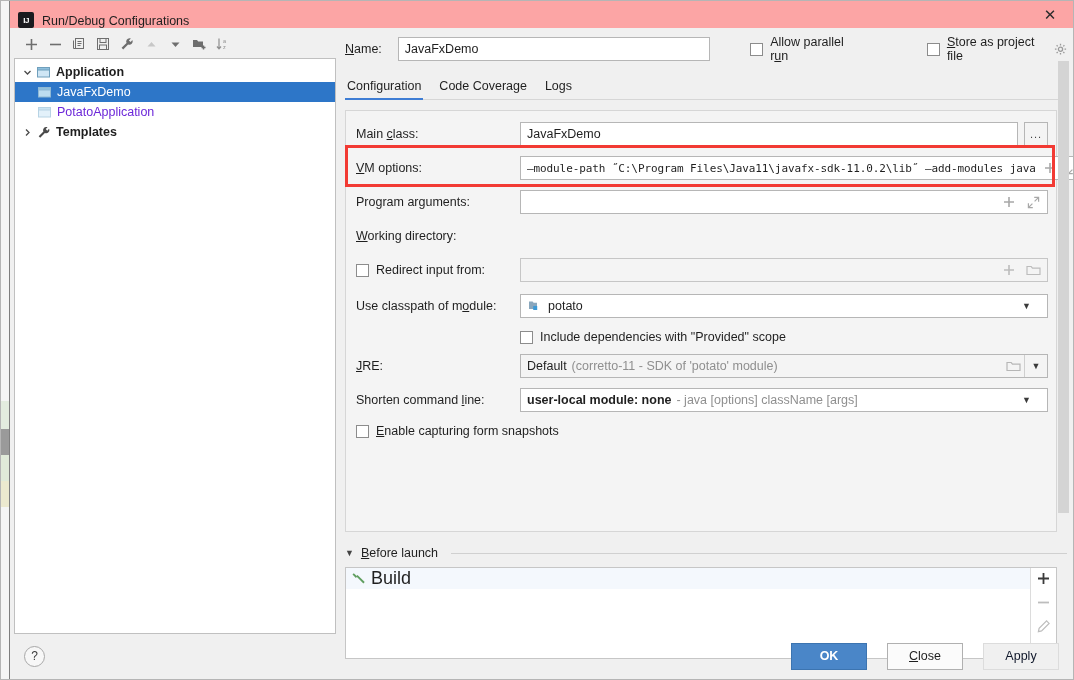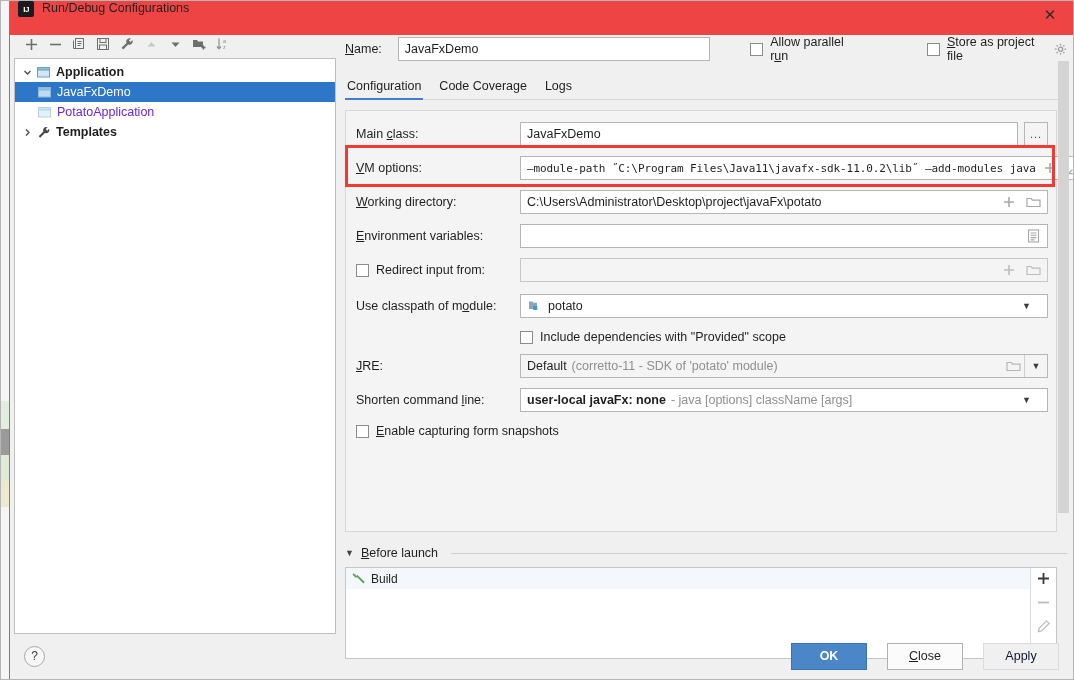--- a/index.html
+++ b/index.html
@@ -26,23 +26,23 @@
     background: #f5f5f5;
   }
   .bleed .band { position: absolute; left: 0; width: 9px; }
   .bleed-line {
     position: absolute; left: 8px; top: 0; width: 1px; height: 680px;
     background: #7e7e7e;
   }
 
   
   .titlebar {
-    position: absolute; left: 9px; top: 0; right: 0; height: 34px;
-    background: #ef4444;
-    display: flex; align-items: flex-start;
+    position: absolute; left: 9px; top: 0; right: 0; height: 27px;
+    background: #fca5a5;
+    display: flex; align-items: flex-end;
   }
   .title-icon {
     width: 16px; height: 16px; margin-left: 8px; margin-right: 8px;
     background: #1b1b1f; border-radius: 2px;
     position: relative; flex: 0 0 auto;
   }
   .title-icon::before {
     content: "IJ";
     position: absolute; inset: 0;
     color: #fff; font-size: 8px; font-weight: bold;
@@ -212,21 +212,21 @@
   }
   .bl-header .tri { font-size: 9px; color: #444; }
   .bl-rule { flex: 1 1 auto; height: 1px; background: #d0d0d0; margin-left: 6px;}
   .bl-body {
     margin-top: 5px; display: flex; width: 712px; height: 92px;
     border: 1px solid #c6c6c6; background: #ffffff;
   }
   .bl-list { flex: 1 1 auto; }
   .bl-item {
     height: 21px; display: flex; align-items: center; gap: 6px;
-    padding-left: 6px; background: #f4f8fd; font-size: 12px;
+    padding-left: 6px; background: #f4f8fd; font-size: 18px;
   }
   .bl-side {
     width: 26px; flex: 0 0 auto; border-left: 1px solid #dcdcdc;
     background: #ffffff; display: flex; flex-direction: column;
     align-items: center; padding-top: 3px; gap: 9px;
   }
   .bl-side .b {
     width: 20px; height: 18px; display: flex; align-items: center;
     justify-content: center; color: #5a5a5a;
   }
@@ -451,58 +451,45 @@
               <div class="ibtn">
                 <svg width="13" height="13" viewBox="0 0 13 13">
                     <path d="M7.2 1.3h4.4v4.4M11.6 1.3L7.6 5.3M5.8 11.6H1.4V7.2M1.4 11.6l4-4" fill="none" stroke="#a8a8a8" stroke-width="1.2"></path>
                   </svg>
               </div>
             </div>
           </div>
         </div>
       </div>
 
-
       <div class="frow">
-        <div class="flabel"><span class="u">W</span>orking directory:</div>
+        <div class="flabel">Program ar<span class="u">g</span>uments:</div>
         <div class="fctl">
           <div class="field">
-            <div class="input">C:\Users\Administrator\Desktop\project\javaFx\potato</div>
+            <div class="input"></div>
             <div class="in-ic">
               <div class="ibtn">
                 <svg width="12" height="12" viewBox="0 0 12 12">
                     <path d="M6 1v10M1 6h10" stroke="#a8a8a8" stroke-width="1.6"></path>
                   </svg>
               </div>
               <div class="ibtn">
-                <svg width="15" height="13" viewBox="0 0 15 13">
-                    <path d="M1 2.5h4.2l1.3 1.6H14v6.4H1z" fill="none" stroke="#a8a8a8" stroke-width="1.2"></path>
+                <svg width="13" height="13" viewBox="0 0 13 13">
+                    <path d="M7.2 1.3h4.4v4.4M11.6 1.3L7.6 5.3M5.8 11.6H1.4V7.2M1.4 11.6l4-4" fill="none" stroke="#a8a8a8" stroke-width="1.2"></path>
                   </svg>
               </div>
             </div>
           </div>
         </div>
       </div>
 
       <div class="frow">
-        <div class="flabel"><span class="u">E</span>nvironment variables:</div>
-        <div class="fctl">
-          <div class="field">
-            <div class="input pad1"></div>
-            <div class="in-ic">
-              <div class="ibtn">
-                <svg width="13" height="14" viewBox="0 0 13 14">
-                    <rect x="1.5" y="1" width="10" height="12" fill="none" stroke="#a8a8a8" stroke-width="1.1"></rect>
-                    <path d="M3.5 4h6M3.5 6.3h6M3.5 8.6h6M3.5 10.9h4" stroke="#a8a8a8" stroke-width="1.1"></path>
-                  </svg>
-              </div>
-            </div>
-          </div>
-        </div>
-      </div>
+        <div class="flabel"><span class="u">W</span>orking directory:</div>
+      </div>
+
 
       <div class="frow">
         <div class="flabel cb-wrap">
           <span class="cb"></span>
           <span class="lbl">Redirect input from:</span>
         </div>
         <div class="fctl">
           <div class="field">
             <div class="input ro"></div>
             <div class="in-ic">
@@ -561,21 +548,21 @@
               <span class="ibtn" style="color:#3a3a3a;font-size:9px;">▼</span>
             </span>
           </div>
         </div>
       </div>
 
       <div class="frow">
         <div class="flabel">Shorten command <span class="u">l</span>ine:</div>
         <div class="fctl">
           <div class="combo">
-            <span style="font-weight:bold;">user-local javaFx: none</span>
+            <span style="font-weight:bold;">user-local module: none</span>
             <span class="dim" style="margin-left:5px;">- java [options] className [args]</span>
             <span class="caret">▼</span>
           </div>
         </div>
       </div>
 
       <div class="frow" style="height:20px;">
         <div class="cb-wrap" style="padding-left:2px;">
           <span class="cb"></span>
           <span class="lbl"><span class="u">E</span>nable capturing form snapshots</span>

